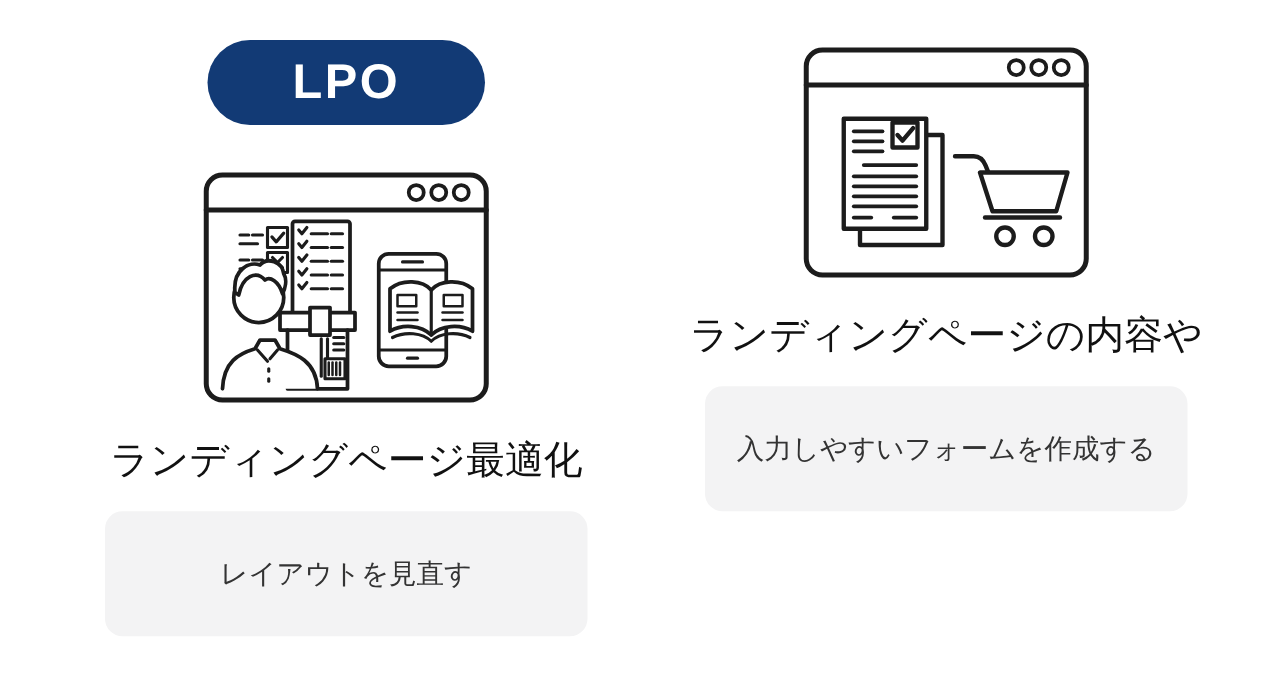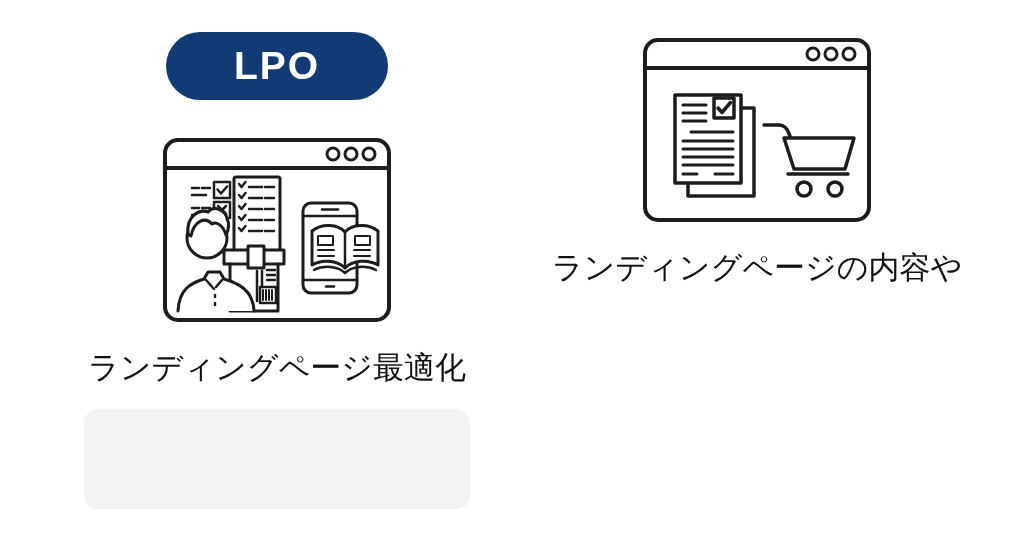--- a/index.html
+++ b/index.html
@@ -118,20 +118,21 @@
       <line class="s2" x1="156" y1="119" x2="172" y2="119"></line>
       <rect class="s2" x="193" y="99" width="15" height="9"></rect>
       <line class="s2" x1="192" y1="113" x2="208" y2="113"></line>
       <line class="s2" x1="192" y1="119" x2="208" y2="119"></line>
       <path class="s25" d="M152,133 C162,128 176,129 183,136 C190,129 204,128 214,133"></path>
     </g>
   </svg>
 
   <div class="heading">ランディングページ最適化</div>
   <div class="desc">
+    <div>レイアウトを見直す</div>
   </div>
 </div>
 
 <div class="col col-efo">
 
   <svg class="window-art" viewBox="0 0 230 186">
     <g>
       <rect class="fw s4" x="3" y="3" width="224" height="180" rx="13"></rect>
       <line class="s4" x1="3" y1="31" x2="227" y2="31"></line>
       <circle class="s3" cx="171" cy="17" r="6"></circle>
@@ -159,13 +160,16 @@
     <g>
       <path class="s35" d="M122,88 L137,88 C142,88 144.5,90.5 146.5,95.5 L148.5,100.5"></path>
       <path class="fw s35" d="M142,101 L212,101 L203,132 L152,132 Z"></path>
       <line class="s35" x1="146" y1="137" x2="206" y2="137"></line>
       <circle class="fw s35" cx="162" cy="152" r="7"></circle>
       <circle class="fw s35" cx="193" cy="152" r="7"></circle>
     </g>
   </svg>
 
   <div class="heading">ランディングページの内容や</div>
+  <div class="desc">
+    <div>入力しやすいフォームを作成する</div>
+  </div>
 </div>
 
 </body></html>

